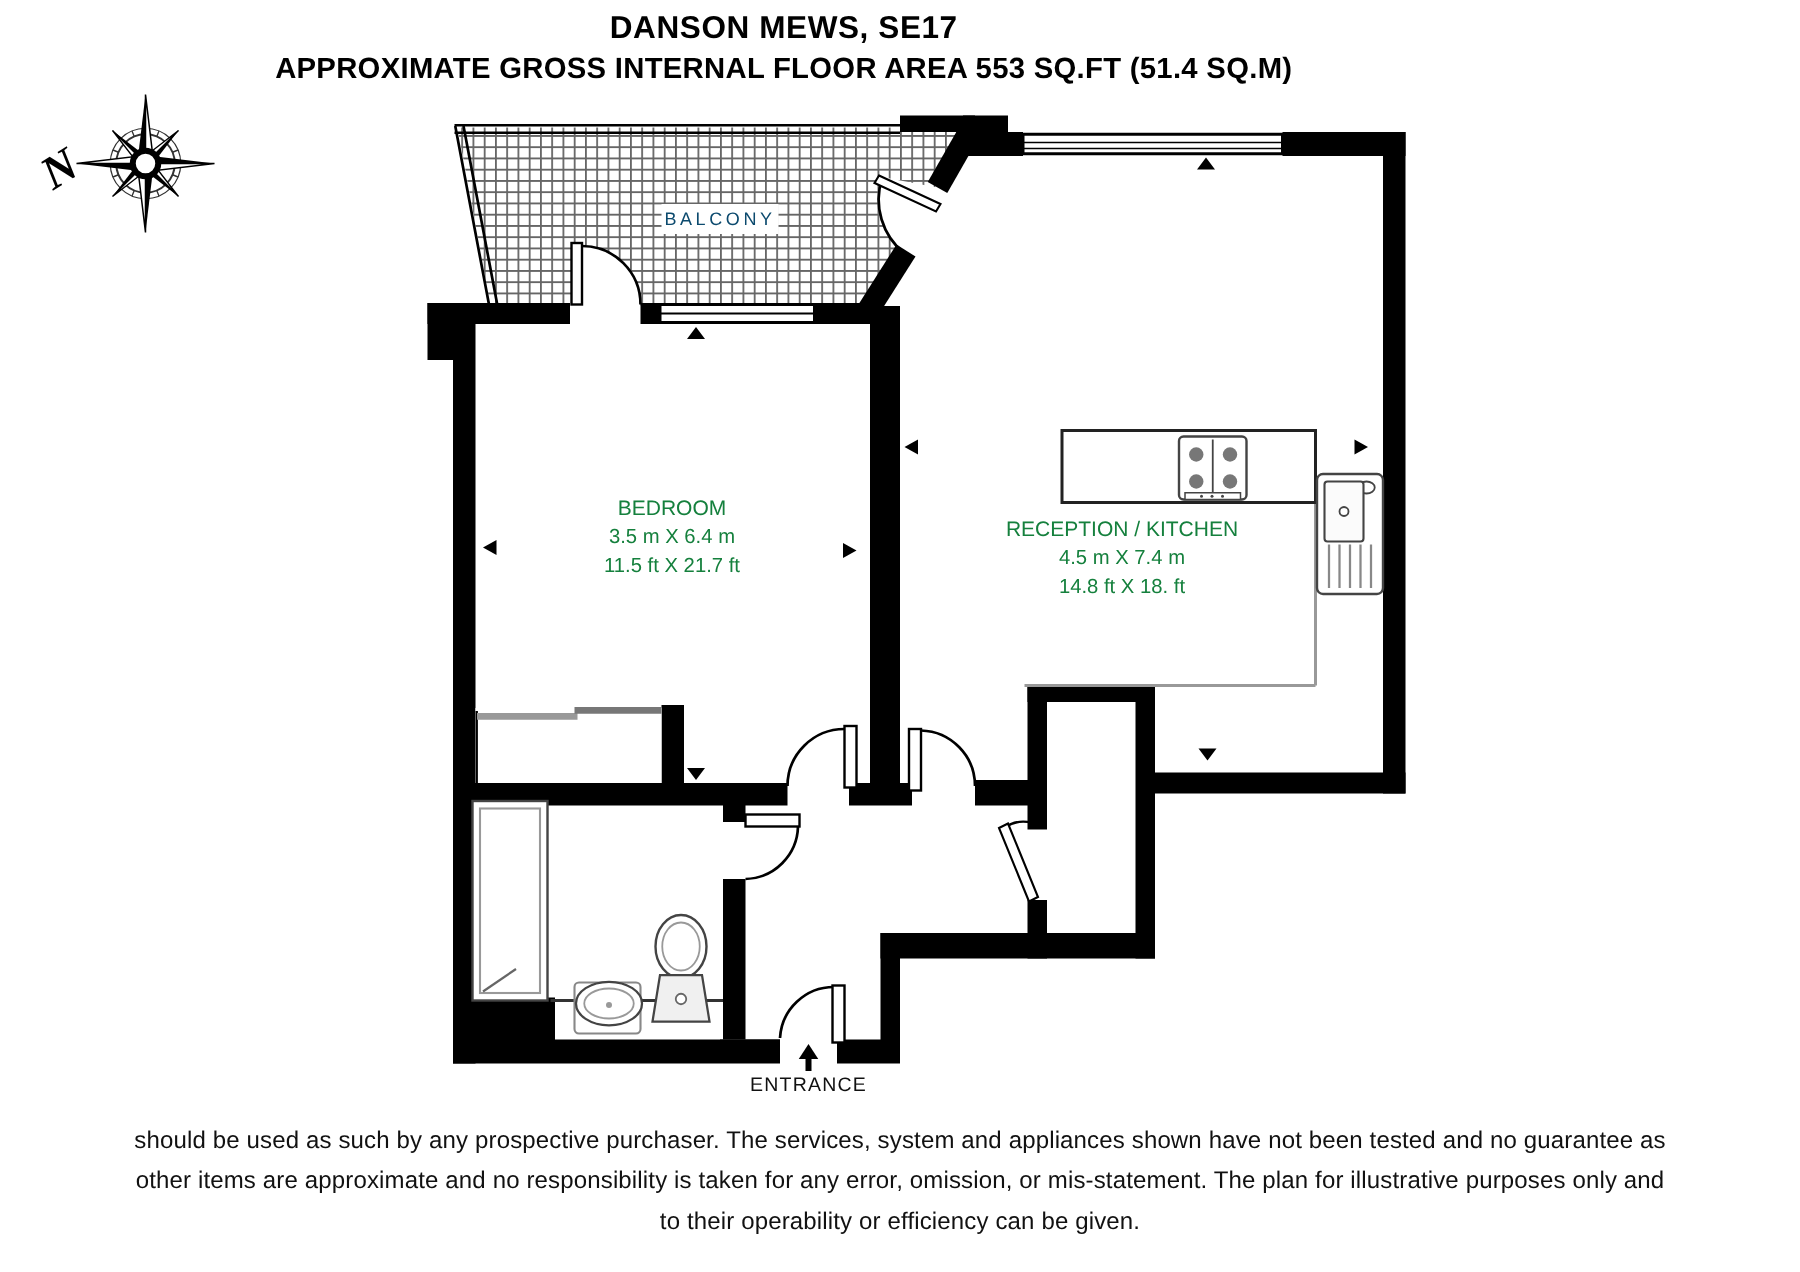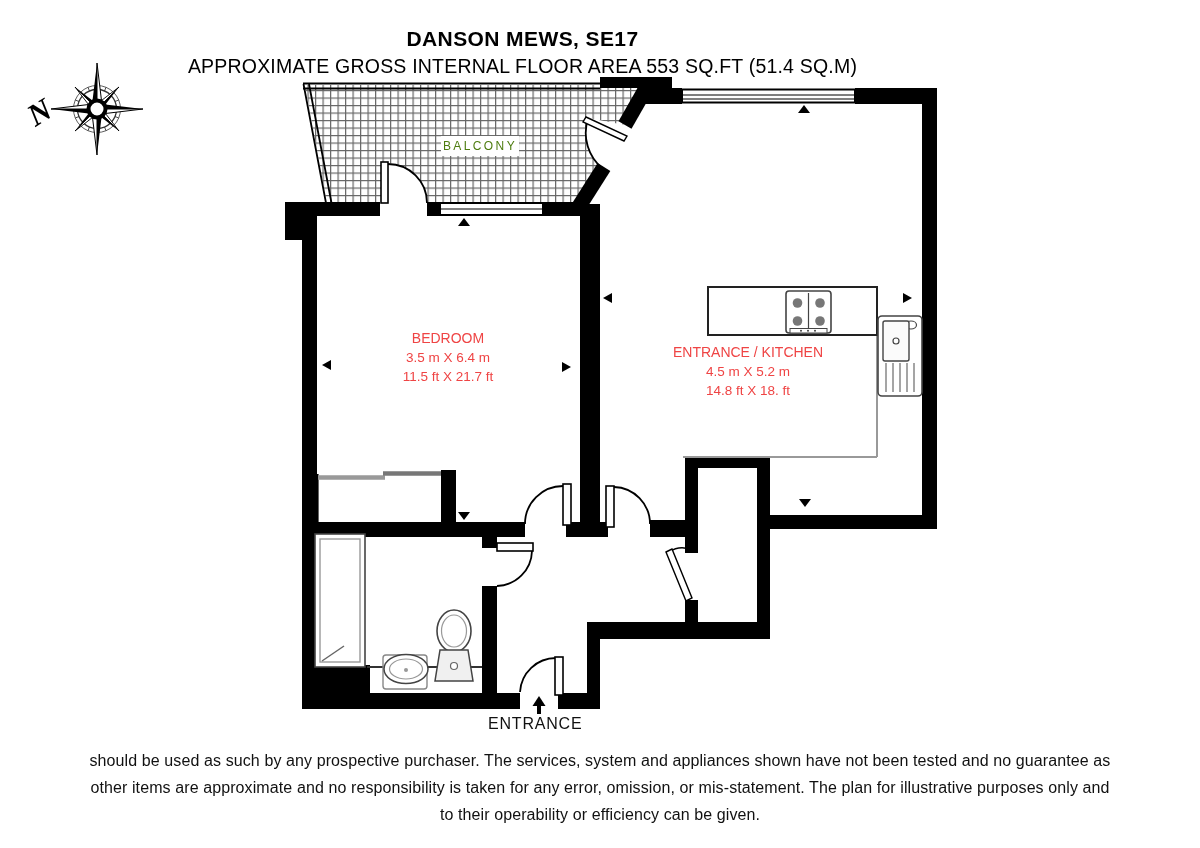--- a/index.html
+++ b/index.html
@@ -1,25 +1,25 @@
 <!DOCTYPE html>
 <html><head>
 <meta charset="utf-8">
 <style>
   html,body{margin:0;padding:0;background:#ffffff;}
   body{width:1200px;height:848px;position:relative;font-family:"Liberation Sans",sans-serif;color:#000;}
   .abs{position:absolute;}
-  .header{left:0;top:0;width:995px;padding-left:50px;box-sizing:border-box;text-align:center;margin-top:20px;}
+  .header{left:0;top:0;width:995px;padding-left:50px;box-sizing:border-box;text-align:center;}
   .title{font-size:21px;font-weight:bold;letter-spacing:.4px;margin-top:7px;}
-  .subtitle{font-size:19.5px;font-weight:400;margin-top:4px;letter-spacing:.2px;}
+  .subtitle{font-size:19.5px;font-weight:700;margin-top:4px;letter-spacing:.2px;}
   .plan-svg{left:0;top:0;width:1200px;height:848px;}
-  .room-label{text-align:center;line-height:19px;font-size:13.5px;color:#ef4444;}
+  .room-label{text-align:center;line-height:19px;font-size:13.5px;color:#15803d;}
   .room-label .rname{font-size:14px;}
-  .balcony-label{font-size:12px;letter-spacing:2.4px;text-align:center;color:#4d7c0f;}
-  .entrance-label{font-size:16px;letter-spacing:.8px;text-align:left;color:#111;}
+  .balcony-label{font-size:12px;letter-spacing:2.4px;text-align:center;color:#0c4a6e;}
+  .entrance-label{font-size:13px;letter-spacing:.8px;text-align:center;color:#111;}
   .disclaimer{left:0;top:747px;width:1200px;text-align:center;font-size:16px;line-height:27px;color:#111;letter-spacing:.1px;}
 </style>
 </head>
 <body>
 
 <div class="abs header">
   <div class="title">DANSON MEWS, SE17</div>
   <div class="subtitle">APPROXIMATE GROSS INTERNAL FLOOR AREA 553 SQ.FT (51.4 SQ.M)</div>
 </div>
 
@@ -210,22 +210,22 @@
 
 <div class="abs balcony-label" style="left:441px;top:139px;width:78px;">BALCONY</div>
 
 <div class="abs room-label" style="left:348px;top:329px;width:200px;">
   <div class="rname">BEDROOM</div>
   <div>3.5 m X 6.4 m</div>
   <div>11.5 ft X 21.7 ft</div>
 </div>
 
 <div class="abs room-label" style="left:633px;top:343px;width:230px;">
-  <div class="rname">ENTRANCE / KITCHEN</div>
-  <div>4.5 m X 5.2 m</div>
+  <div class="rname">RECEPTION / KITCHEN</div>
+  <div>4.5 m X 7.4 m</div>
   <div>14.8 ft X 18. ft</div>
 </div>
 
 <div class="abs entrance-label" style="left:488px;top:715px;width:102px;">ENTRANCE</div>
 
 <div class="abs disclaimer">
   <div>should be used as such by any prospective purchaser. The services, system and appliances shown have not been tested and no guarantee as</div>
   <div>other items are approximate and no responsibility is taken for any error, omission, or mis-statement. The plan for illustrative purposes only and</div>
   <div>to their operability or efficiency can be given.</div>
 </div>

